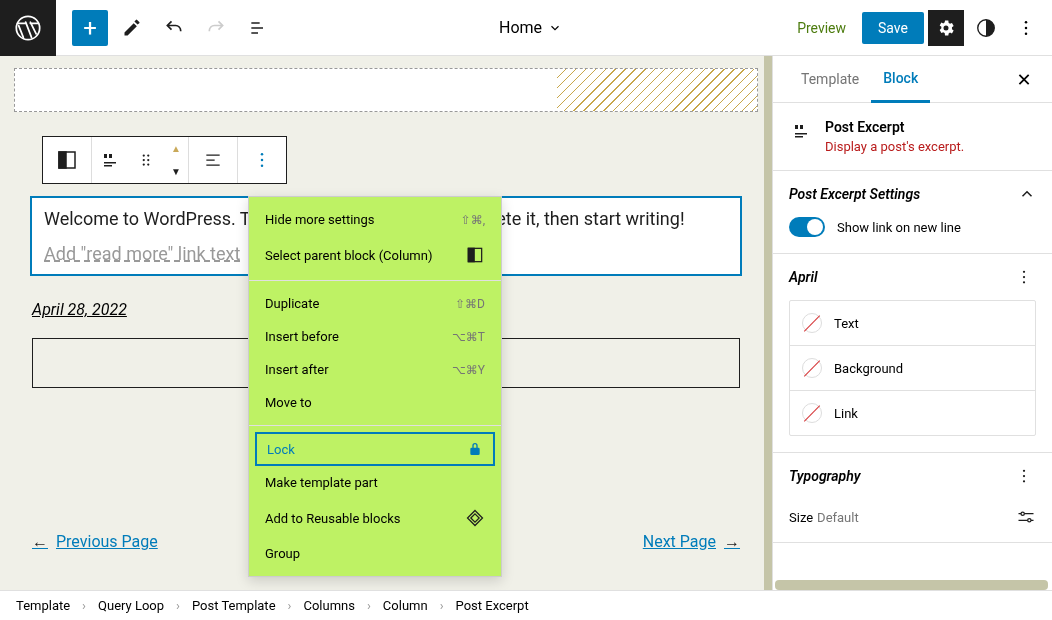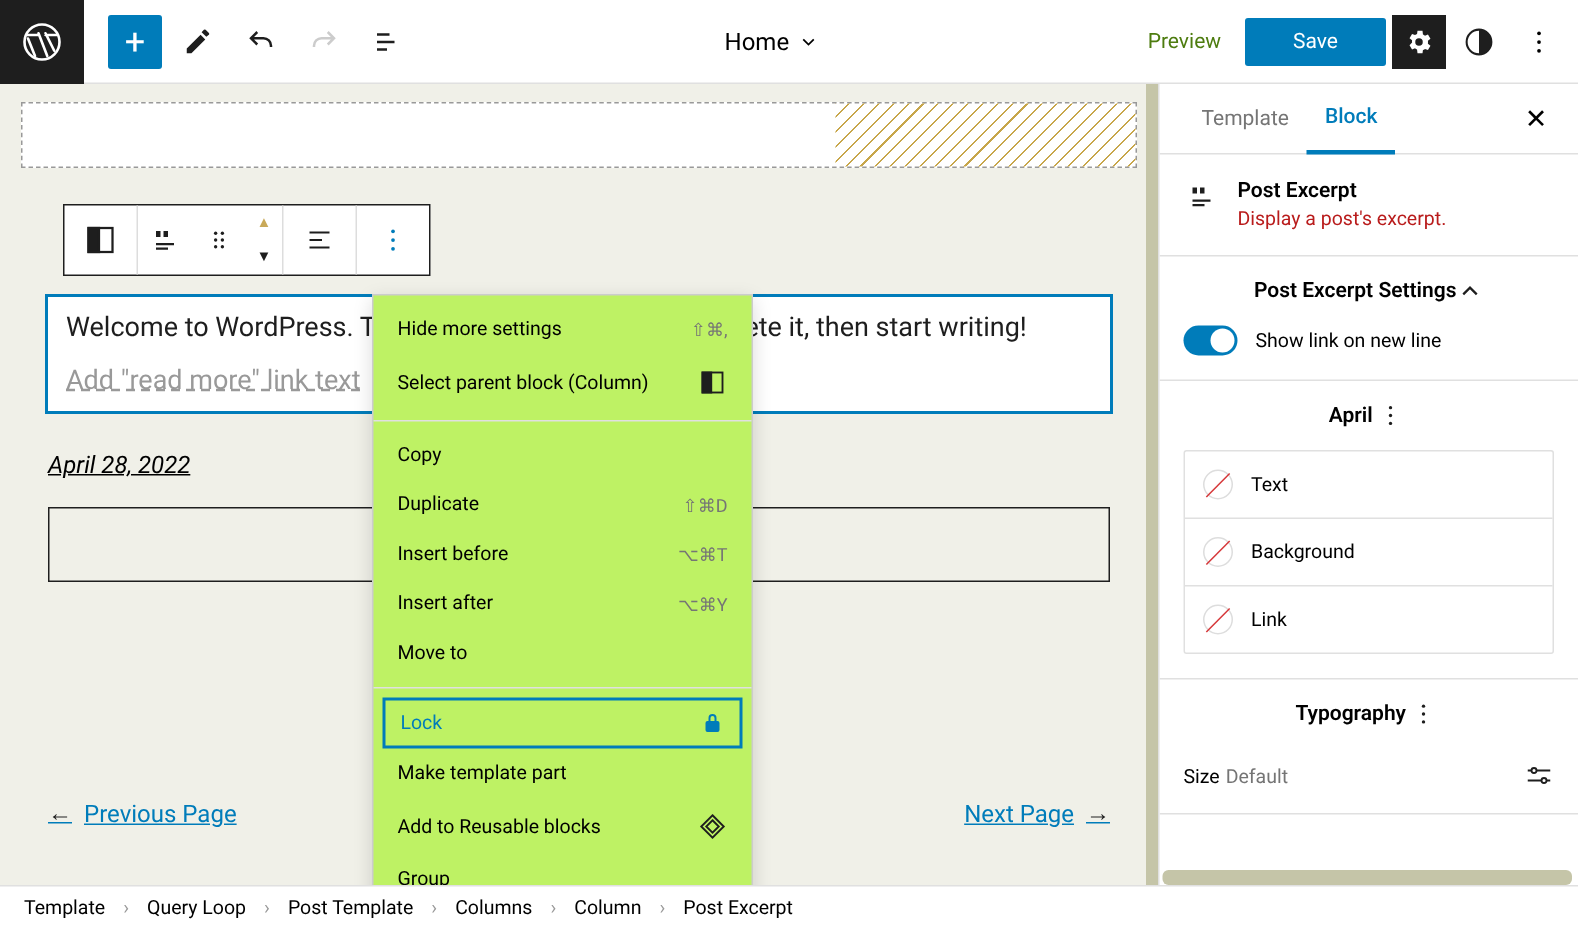--- a/index.html
+++ b/index.html
@@ -7,21 +7,21 @@
 
 .topbar { height: 56px; background: #fff; display: flex; align-items: center; border-bottom: 1px solid #e0e0e0; }
 .wp-logo { width: 56px; height: 56px; background: #1e1e1e; display: flex; align-items: center; justify-content: center; color: #fff; }
 .topbar-left { display: flex; align-items: center; gap: 6px; padding-left: 16px; }
 .add-btn { width: 36px; height: 36px; background: #007cba; color: #fff; display: flex; align-items: center; justify-content: center; border-radius: 2px; cursor: pointer; font-size: 24px; }
 .tool-btn { width: 36px; height: 36px; display: flex; align-items: center; justify-content: center; cursor: pointer; color: #1e1e1e; }
 .tool-btn.disabled { color: #ccc; }
 .topbar-center { flex: 1; display: flex; justify-content: center; align-items: center; gap: 6px; cursor: pointer; }
 .topbar-right { display: flex; align-items: center; gap: 4px; padding-right: 8px; }
 .preview-link { color: #4d7c0f; font-size: 14px; padding: 8px 12px; cursor: pointer; }
-.save-btn { background: #007cba; color: #fff; padding: 8px 32px; border-radius: 2px; font-size: 14px; cursor: pointer; }
+.save-btn { background: #007cba; color: #fff; padding: 8px 16px; border-radius: 2px; font-size: 14px; cursor: pointer; }
 .settings-btn { width: 36px; height: 36px; background: #1e1e1e; color: #fff; display: flex; align-items: center; justify-content: center; cursor: pointer; }
 .styles-btn, .more-btn { width: 36px; height: 36px; display: flex; align-items: center; justify-content: center; cursor: pointer; }
 
 .main-area { display: flex; height: calc(100% - 56px - 30px); }
 .canvas { flex: 1; background: #f0f0e8; padding: 12px 14px; position: relative; overflow: hidden; }
 .canvas-inner { background: #fff; border: 1px dashed #999; height: 44px; position: relative; }
 .canvas-inner::after { content: ""; position: absolute; top: 0; right: 0; width: 200px; height: 42px; background: repeating-linear-gradient(135deg, transparent, transparent 6px, #c7a64a 6px, #c7a64a 7px); }
 
 .block-toolbar { position: absolute; top: 80px; left: 42px; background: #fff; border: 1px solid #1e1e1e; display: flex; height: 48px; }
 .toolbar-group { display: flex; border-right: 1px solid #ddd; }
@@ -59,21 +59,21 @@
 .sidebar-tab { padding: 14px 12px; font-size: 14px; cursor: pointer; color: #757575; }
 .sidebar-tab.active { color: #007cba; border-bottom: 3px solid #007cba; margin-bottom: -1px; font-weight: 500; }
 .close-sidebar { margin-left: auto; width: 24px; height: 24px; display: flex; align-items: center; justify-content: center; cursor: pointer; font-size: 18px; }
 
 .block-info { padding: 16px; display: flex; gap: 12px; border-bottom: 1px solid #e0e0e0; }
 .block-icon-wrap { width: 24px; }
 .block-name { font-weight: 600; font-size: 14px; margin-bottom: 4px; }
 .block-desc { font-size: 13px; color: #b91c1c; }
 
 .panel { border-bottom: 1px solid #e0e0e0; }
-.panel-header { display: flex; justify-content: center; align-items: center; padding: 14px 16px; cursor: pointer; }
+.panel-header { display: flex; justify-content: space-between; align-items: center; padding: 14px 16px; cursor: pointer; font-style: italic; }
 .panel-title { font-weight: 600; font-size: 14px; }
 .panel-body { padding: 0 16px 16px; }
 .toggle-row { display: flex; align-items: center; gap: 12px; }
 .toggle { width: 36px; height: 20px; background: #007cba; border-radius: 10px; position: relative; cursor: pointer; }
 .toggle::after { content: ""; position: absolute; right: 2px; top: 2px; width: 16px; height: 16px; background: #fff; border-radius: 50%; }
 .toggle-label { font-size: 13px; }
 
 .color-list { border: 1px solid #e0e0e0; border-radius: 2px; }
 .color-item { display: flex; align-items: center; gap: 12px; padding: 12px; border-bottom: 1px solid #e0e0e0; cursor: pointer; }
 .color-item:last-child { border-bottom: none; }
@@ -240,23 +240,20 @@
         <div class="menu-item">
           <span>Select parent block (Column)</span>
           <svg width="20" height="20" viewBox="0 0 24 24" fill="none" stroke="#1e1e1e" stroke-width="1.5">
               <rect x="4" y="4" width="16" height="16"></rect>
               <rect x="4" y="4" width="7" height="16" fill="#1e1e1e"></rect>
             </svg>
         </div>
       </div>
       <div class="menu-section">
         <div class="menu-item">
-            <span>Copy</span>
-          </div>
-        <div class="menu-item">
           <span>Duplicate</span>
           <span class="shortcut">⇧⌘D</span>
         </div>
         <div class="menu-item">
           <span>Insert before</span>
           <span class="shortcut">⌥⌘T</span>
         </div>
         <div class="menu-item">
           <span>Insert after</span>
           <span class="shortcut">⌥⌘Y</span>

